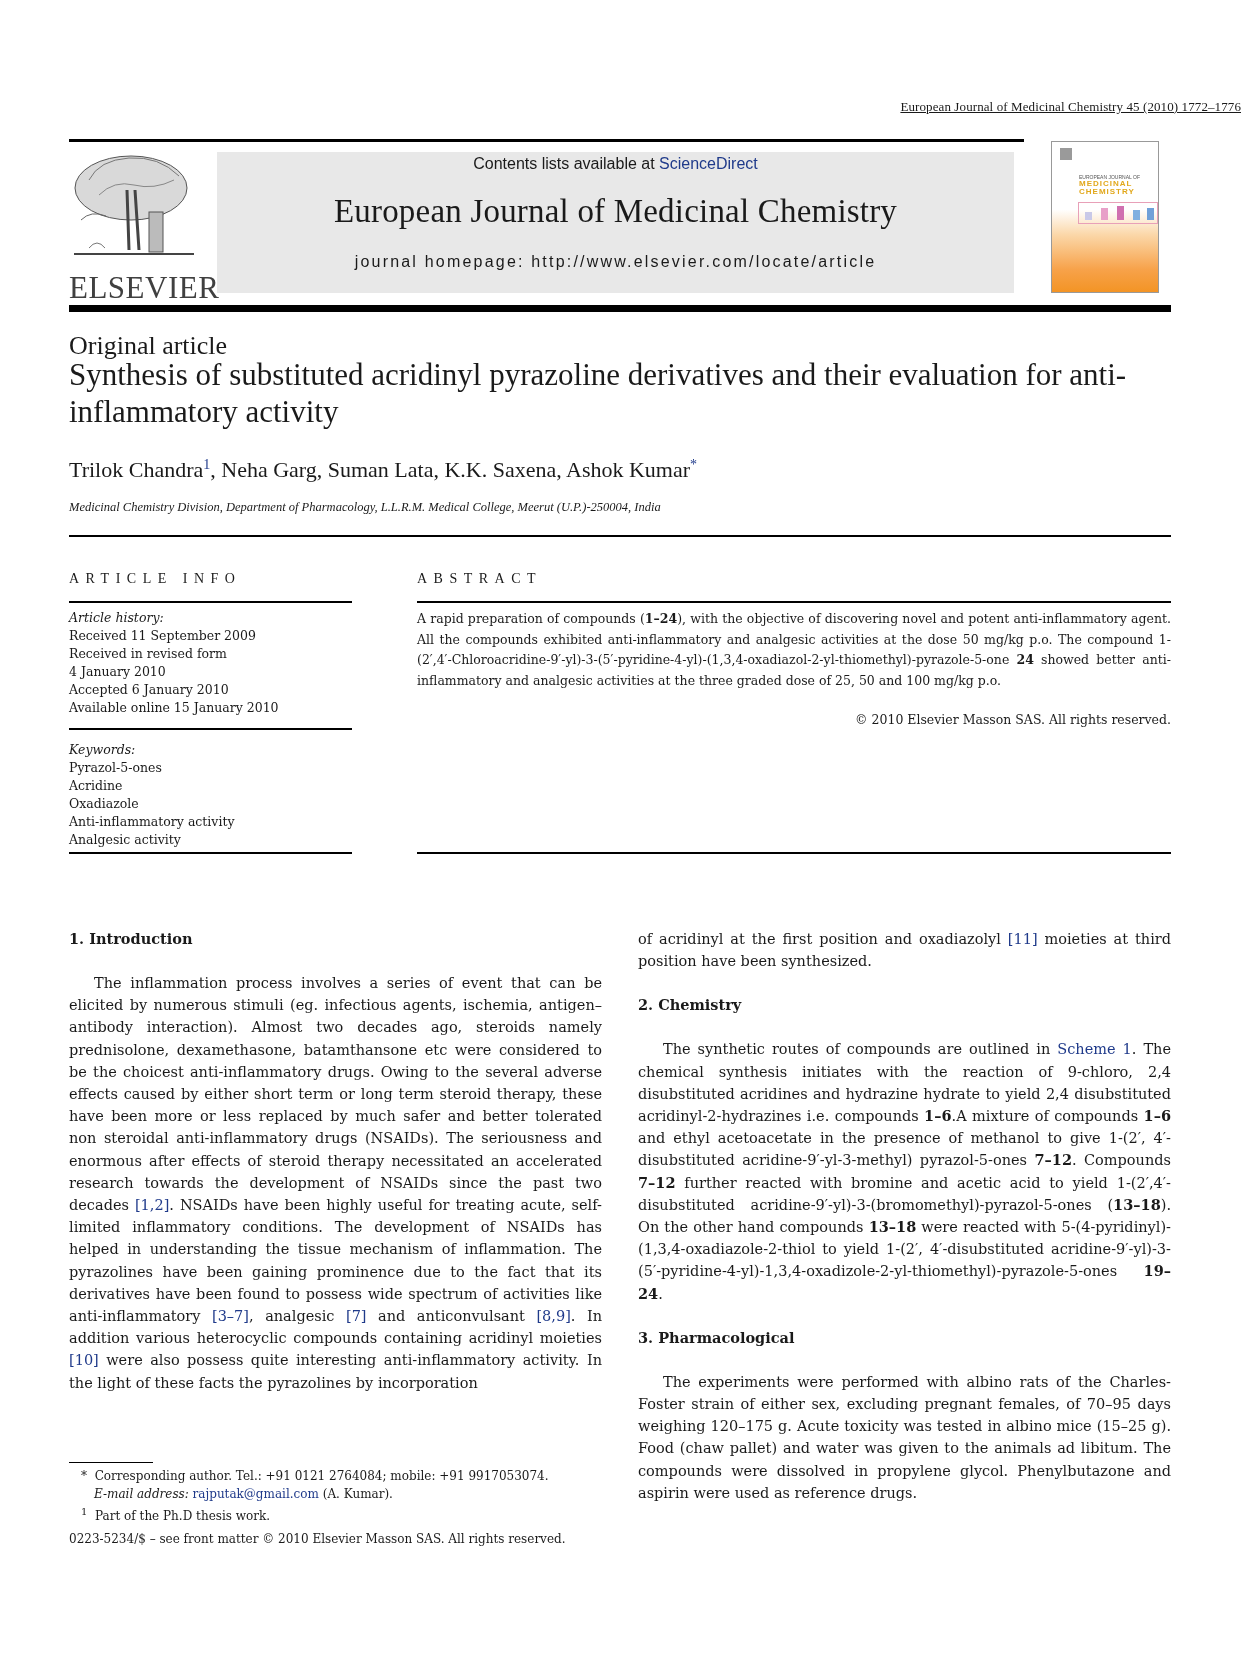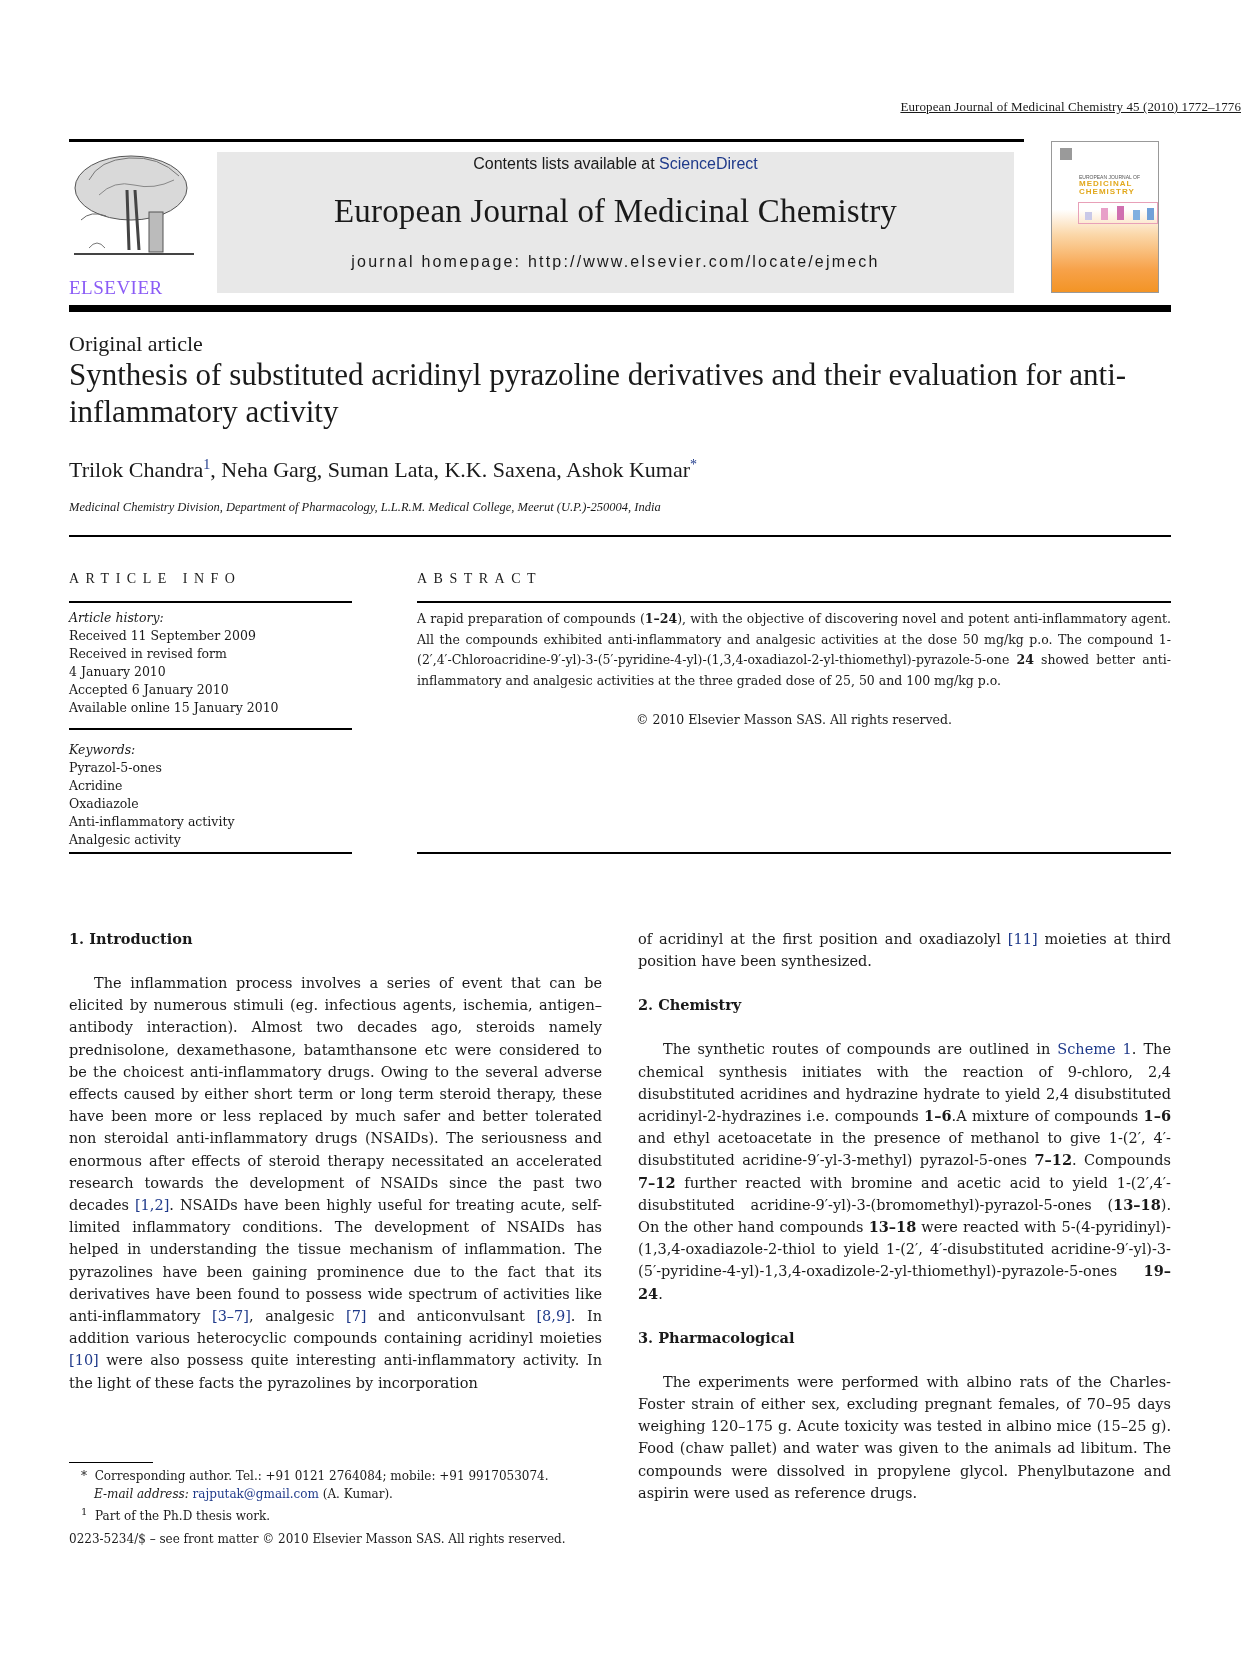--- a/index.html
+++ b/index.html
@@ -4,49 +4,49 @@
 <style>
   * { box-sizing: border-box; margin: 0; padding: 0; }
   html, body { width: 1241px; height: 1654px; background: #ffffff; }
   body { position: relative; font-family: "Liberation Serif", serif; color: #1a1a1a; overflow: hidden; }
   .abs { position: absolute; }
   .link { color: #1f3a8a; }
   .running-head { left: 0; width: 1241px; top: 99px; text-align: right; font-size: 13px; font-family: "Liberation Serif", serif; letter-spacing: 0.1px; text-decoration: underline; }
   .rule-top { left: 69px; width: 955px; top: 139px; height: 3px; background: #000; }
   .logo-box { left: 69px; top: 150px; width: 130px; height: 145px; }
   .tree { width: 130px; height: 118px; }
-  .elsevier-word { font-family: "Liberation Serif", serif; font-size: 19px; color: #8b5cf6; letter-spacing: 0.5px; line-height: 28px; margin-top: 2px; }
+  .elsevier-word { font-family: "Liberation Serif", serif; font-size: 31px; color: #404040; letter-spacing: 0.5px; line-height: 28px; margin-top: 2px; }
   .masthead { left: 217px; top: 152px; width: 797px; height: 141px; background: #e8e8e8; text-align: center; }
   .contents-line { margin-top: 2px; font-family: "Liberation Sans", sans-serif; font-size: 16px; line-height: 20px; }
   .journal-name { margin-top: 18px; font-family: "Liberation Serif", serif; font-size: 33px; line-height: 38px; letter-spacing: 0.2px; }
   .homepage { margin-top: 22px; font-family: "Liberation Sans", sans-serif; font-size: 16px; letter-spacing: 2.2px; line-height: 20px; }
   .cover { left: 1051px; top: 141px; width: 108px; height: 152px; border: 1px solid #999; background: linear-gradient(to bottom, #ffffff 0%, #ffffff 45%, #fbd7a8 62%, #f7a24a 85%, #f39425 100%); }
   .cover .mini-logo { position: absolute; left: 8px; top: 6px; width: 12px; height: 12px; background: #9a9a9a; }
   .cover .cv-t1 { position: absolute; left: 27px; top: 32px; font-family: "Liberation Sans", sans-serif; font-size: 5px; color: #555; }
   .cover .cv-t2 { position: absolute; left: 27px; top: 38px; font-family: "Liberation Sans", sans-serif; font-size: 8px; color: #e2a81c; font-weight: bold; letter-spacing: 1px; line-height: 8px; }
   .cover .bars { position: absolute; left: 26px; top: 60px; width: 80px; height: 22px; border: 1px solid #e8a0b8; }
   .cover .bars span { position: absolute; bottom: 3px; width: 7px; }
   .rule-thick { left: 69px; width: 1102px; top: 305px; height: 7px; background: #000; }
-  .article-type { left: 69px; top: 331px; font-size: 22px; font-family: "Liberation Serif", serif; }
+  .article-type { left: 69px; top: 331px; font-size: 26px; font-family: "Liberation Serif", serif; }
   .title { left: 69px; top: 356px; width: 1080px; font-size: 31px; line-height: 37px; font-family: "Liberation Serif", serif; }
   .authors { left: 69px; top: 457px; font-size: 22px; font-family: "Liberation Serif", serif; }
   .authors sup { font-size: 14px; color: #1f3a8a; }
   .affil { left: 69px; top: 500px; font-size: 12.5px; font-style: italic; font-family: "Liberation Serif", serif; }
   .rule-mid { left: 69px; width: 1102px; top: 535px; height: 2px; background: #000; }
   .section-cap { font-family: "Liberation Serif", serif; font-size: 14px; letter-spacing: 6.5px; }
   .info-cap { left: 69px; top: 571px; }
   .abs-cap { left: 417px; top: 571px; }
   .rule-thin { height: 1.5px; background: #000; }
   .info-block { font-family: "DejaVu Serif", serif; font-size: 12.5px; line-height: 18px; }
   .info-block .lbl { font-style: italic; }
   .history { left: 69px; top: 609px; width: 283px; }
   .keywords { left: 69px; top: 741px; width: 283px; }
   .abstract-text { left: 417px; top: 609px; width: 754px; font-family: "DejaVu Serif", serif; font-size: 12.5px; line-height: 20.5px; text-align: justify; }
   .abstract-text b { font-weight: bold; }
-  .copyright { left: 417px; top: 712px; width: 754px; text-align: center; font-family: "DejaVu Serif", serif; font-size: 12.5px; }
+  .copyright { left: 417px; top: 712px; width: 754px; text-align: right; font-family: "DejaVu Serif", serif; font-size: 12.5px; }
   .col { font-family: "DejaVu Serif", serif; font-size: 14.5px; line-height: 22.2px; text-align: justify; }
   .col b { font-weight: bold; }
   .col-left { left: 69px; top: 928px; width: 533px; }
   .col-right { left: 638px; top: 928px; width: 533px; }
   .sec-head { font-family: "DejaVu Serif", serif; font-weight: bold; font-size: 14.5px; line-height: 22px; }
   .para { text-indent: 25px; }
   .footnote-rule { left: 69px; top: 1462px; width: 84px; height: 1px; background: #000; }
   .footnotes { left: 69px; top: 1467px; width: 533px; font-family: "DejaVu Serif", serif; font-size: 12px; line-height: 18px; }
   .footnotes .fn { padding-left: 25px; text-indent: -13px; }
   .front-matter { left: 69px; top: 1530px; width: 533px; font-family: "DejaVu Serif", serif; font-size: 12px; line-height: 18px; }
@@ -71,21 +71,21 @@
     </g>
   </svg>
   <div class="elsevier-word">ELSEVIER</div>
 </div>
 
 <div class="abs masthead">
   <div class="contents-line">
     <span>Contents lists available at </span><span class="link">ScienceDirect</span>
   </div>
   <div class="journal-name">European Journal of Medicinal Chemistry</div>
-  <div class="homepage">journal homepage: http://www.elsevier.com/locate/ejmech</div>
+  <div class="homepage">journal homepage: http://www.elsevier.com/locate/article</div>
 </div>
 
 <div class="abs cover">
   <div class="mini-logo"></div>
   <div class="cv-t1">EUROPEAN JOURNAL OF</div>
   <div class="cv-t2">
     <div>MEDICINAL</div>
     <div>CHEMISTRY</div>
   </div>
   <div class="bars">

